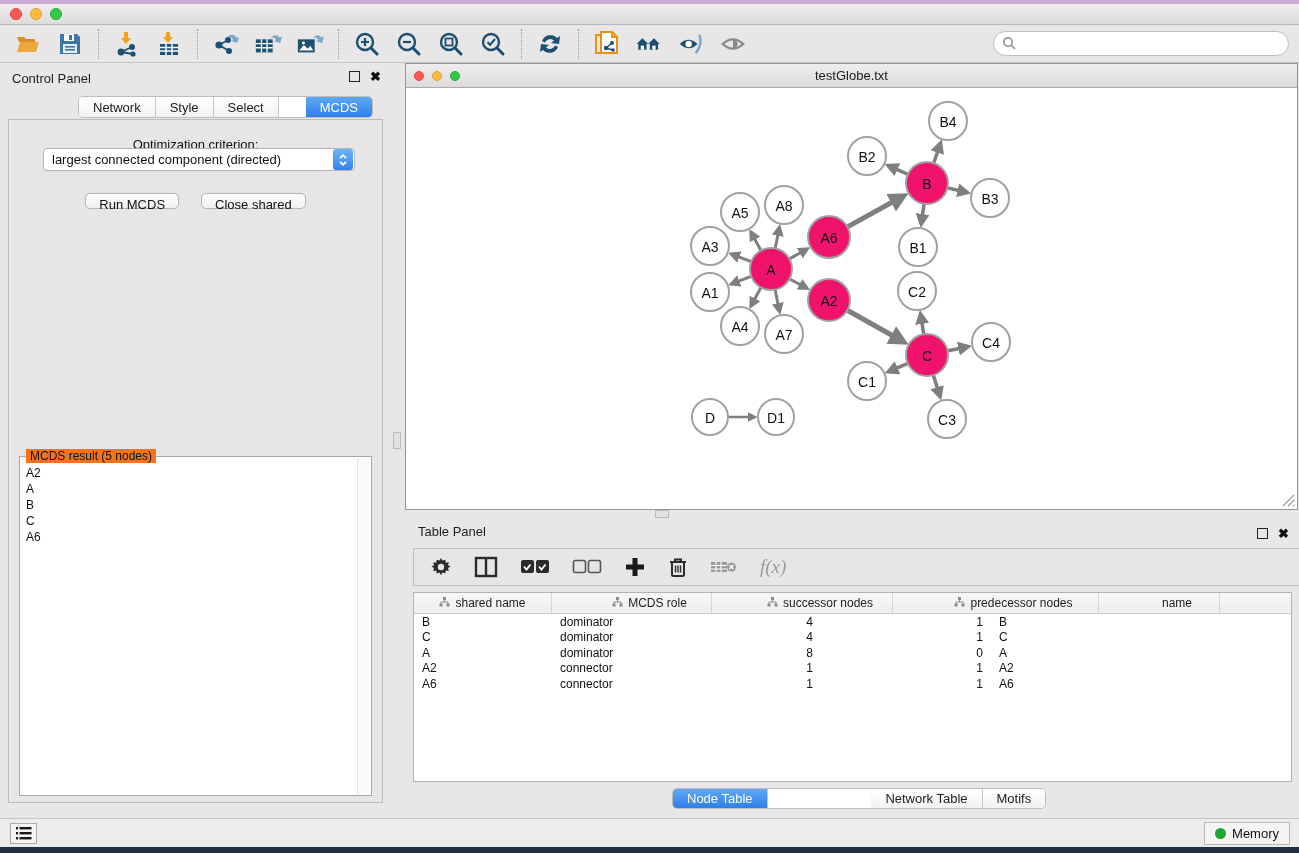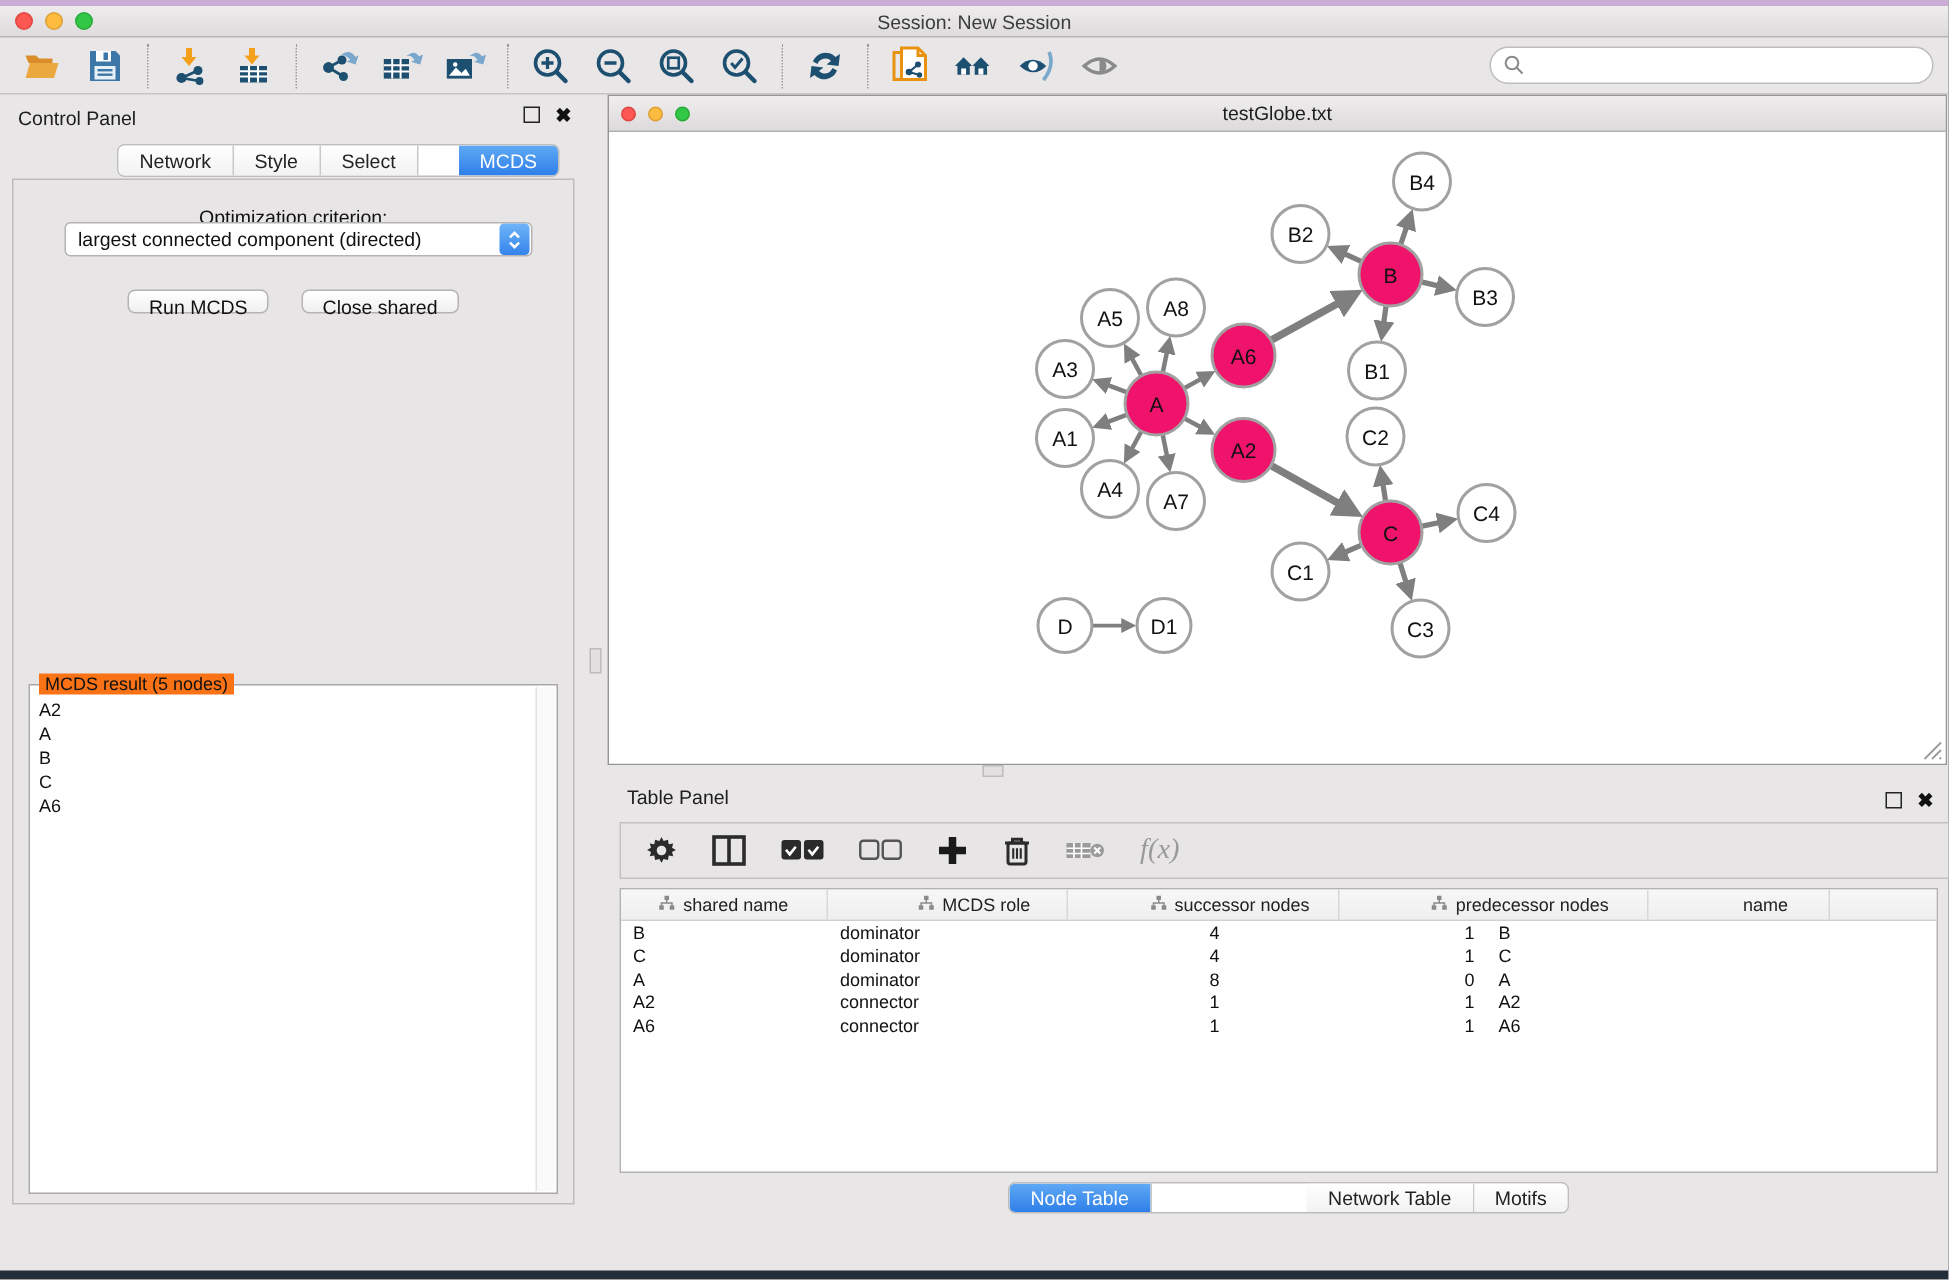--- a/index.html
+++ b/index.html
@@ -119,21 +119,20 @@
                 font-size:13px; color:#111; cursor:pointer; }
   .memory-dot { width:11px; height:11px; border-radius:50%; background:#1DA733; }
 </style>
 </head>
 <body>
 
 <div class="app">
   <div class="desktop-top"></div>
 
   <div class="titlebar">
-    <div class="title">Session: New Session</div>
     <div class="lights">
       <div class="light red"></div>
       <div class="light yellow"></div>
       <div class="light green"></div>
     </div>
   </div>
 
   <div class="toolbar">
     <div class="tb-group">
       <span class="tb-icon">
@@ -564,15 +563,33 @@
     </div>
 
     <div class="segmented tp-tabs">
         <div class="segment active" style="padding: 0px 14px;">Node Table</div>
         <div class="segment" style="padding: 0px 19px; margin-top: 32px;">Edge Table</div>
         <div class="segment" style="padding: 0px 14px;">Network Table</div>
         <div class="segment" style="padding: 0px 14px;">Motifs</div>
       </div>
   </div>
 
+  <div class="status-bar">
+    <div class="menu-btn">
+      <svg width="16" height="13" viewBox="0 0 16 13">
+          <g fill="#1A1A1A">
+            <rect x="0" y="0" width="2" height="2.4"></rect>
+            <rect x="3.5" y="0" width="12" height="2.4"></rect>
+            <rect x="0" y="5" width="2" height="2.4"></rect>
+            <rect x="3.5" y="5" width="12" height="2.4"></rect>
+            <rect x="0" y="10" width="2" height="2.4"></rect>
+            <rect x="3.5" y="10" width="12" height="2.4"></rect>
+          </g>
+        </svg>
+    </div>
+    <div class="memory-btn">
+      <span class="memory-dot"></span>
+      <span>Memory</span>
+    </div>
+  </div>
 
   <div class="desktop-bottom"></div>
 </div>
 
 </body></html>

